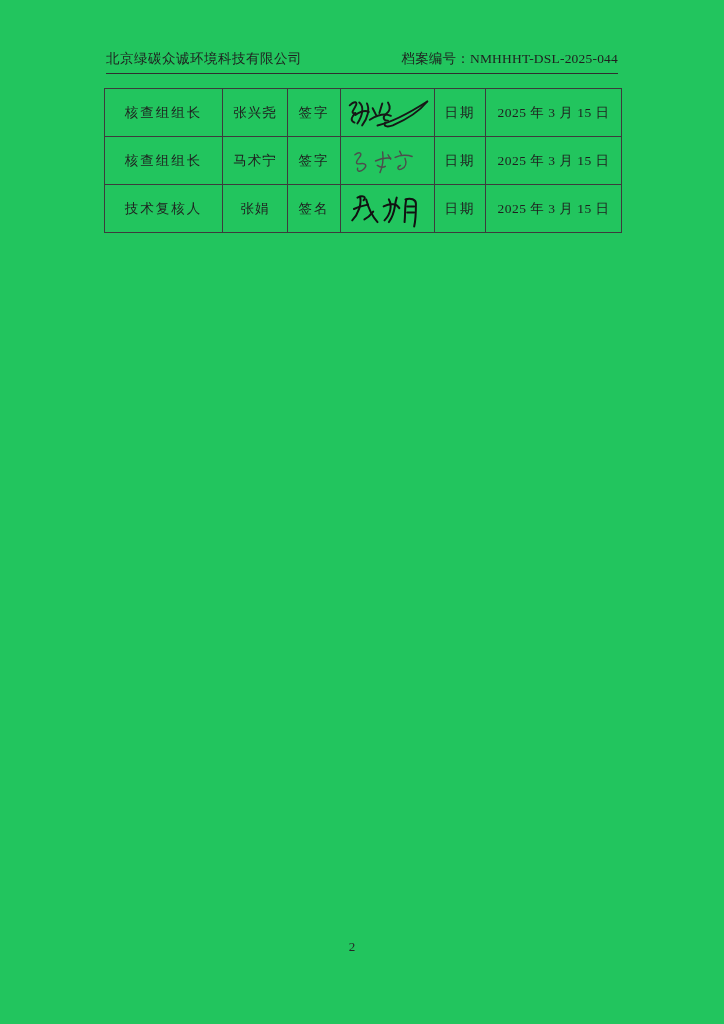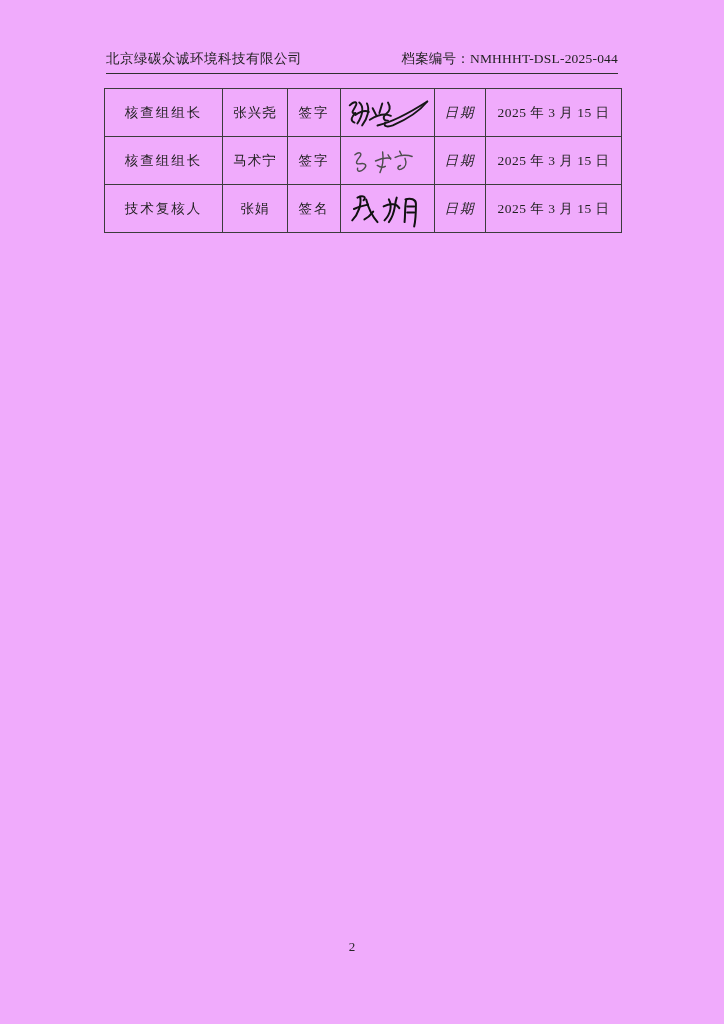--- a/index.html
+++ b/index.html
@@ -1,19 +1,19 @@
 <!DOCTYPE html>
 <html><head>
 <meta charset="utf-8">
 <style>
   html,body{margin:0;padding:0;background:#ffffff;}
   .page{
     position:relative;
     width:724px;height:1024px;
-    background:#f0abfc;
+    background:#22c55e;
     font-family:"Liberation Serif","DejaVu Serif",serif;
     color:#1f1f1f;
     overflow:hidden;
   }
   .header{
     position:absolute;
     left:106px;top:50px;width:512px;
     display:flex;justify-content:space-between;align-items:baseline;
     border-bottom:1.5px solid #2f2f2f;
     padding-bottom:5px;
@@ -34,21 +34,21 @@
     border:1px solid #3c3c3c;
     height:47px;
     text-align:center;
     vertical-align:middle;
     padding:0;
     overflow:visible;
   }
   td.role{letter-spacing:2px;}
   td.name{letter-spacing:1px;}
   td.slabel{letter-spacing:2px;font-family:Liberation Mono, monospace;}
-  td.dlabel{letter-spacing:2px;font-style:italic;}
+  td.dlabel{letter-spacing:2px;}
   td.dateval{letter-spacing:0.5px;}
   td.sig-cell{position:relative;}
   td.sig-cell svg{display:block;margin:0 auto;overflow:visible;}
   .footer-page{
     position:absolute;
     left:0;top:939px;width:704px;
     text-align:center;
     font-size:13px;
     color:#262626;
   }

